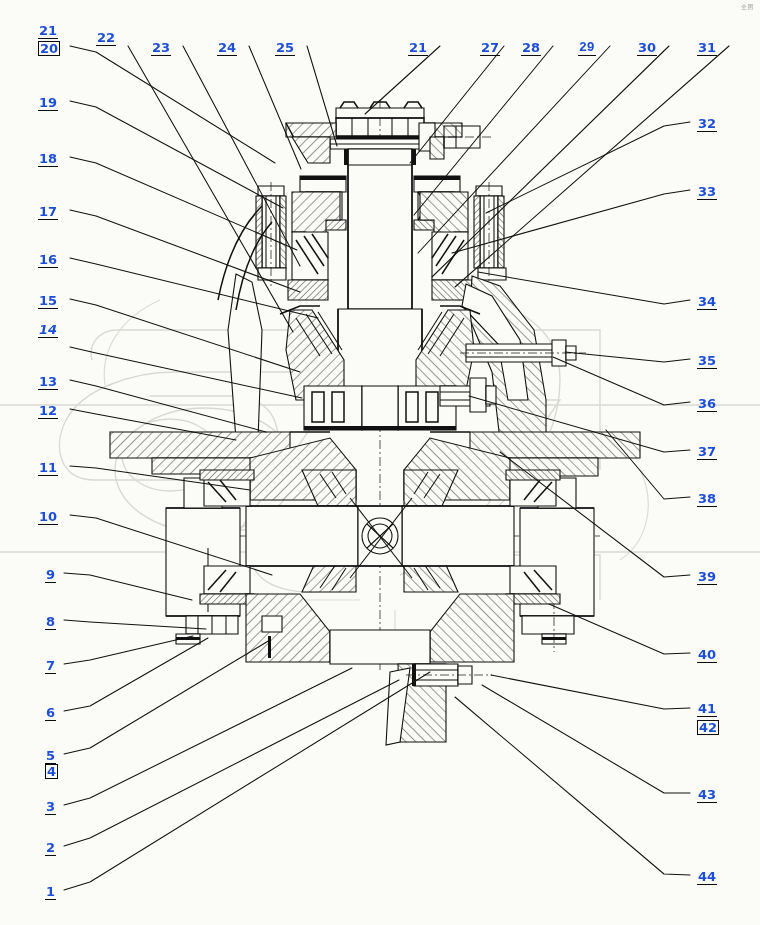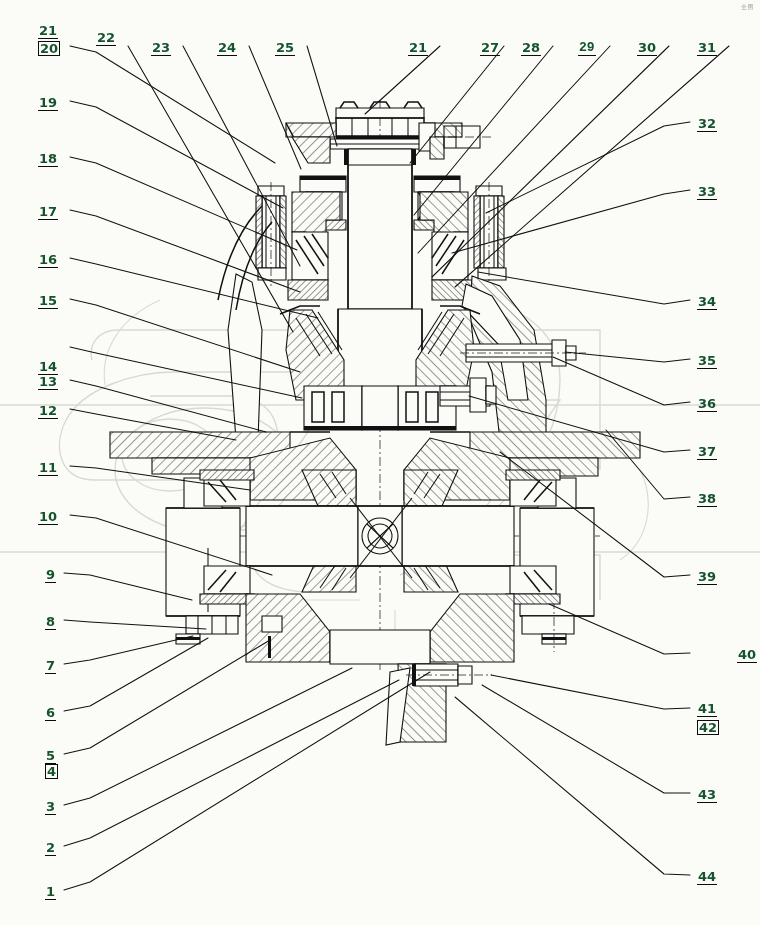--- a/index.html
+++ b/index.html
@@ -16,21 +16,21 @@
   }
   #sheet svg.layer{
     position:absolute;left:0;top:0;width:760px;height:925px;
     overflow:visible;
   }
   .callout{
     position:absolute;
     font-family:"DejaVu Sans", sans-serif;
     font-size:13px;
     font-weight:700;
-    color:#14532d;
+    color:#1d4ed8;
     letter-spacing:0px;
     line-height:13px;
     white-space:nowrap;
     border-bottom:1.6px solid #0b0b0b;
     padding:0 1px 1px 1px;
   }
   .callout.boxed{
     border:1.6px solid #0b0b0b;
     padding:0 1px;
   }
@@ -448,21 +448,21 @@
   </svg>
 
   <div id="callout-host">
       <div class="callout" style="left: 38px; top: 24px;">21</div>
       <div class="callout boxed" style="left: 38px; top: 41px;">20</div>
       <div class="callout" style="left: 38px; top: 96px;">19</div>
       <div class="callout" style="left: 38px; top: 152px;">18</div>
       <div class="callout" style="left: 38px; top: 205px;">17</div>
       <div class="callout" style="left: 38px; top: 253px;">16</div>
       <div class="callout" style="left: 38px; top: 294px;">15</div>
-      <div class="callout" style="left: 38px; top: 360px;">14</div>
+      <div class="callout" style="left: 38px; top: 323px; font-style: italic;">14</div>
       <div class="callout" style="left: 38px; top: 375px;">13</div>
       <div class="callout" style="left: 38px; top: 404px;">12</div>
       <div class="callout" style="left: 38px; top: 461px;">11</div>
       <div class="callout" style="left: 38px; top: 510px;">10</div>
       <div class="callout" style="left: 45px; top: 568px;">9</div>
       <div class="callout" style="left: 45px; top: 615px;">8</div>
       <div class="callout" style="left: 45px; top: 659px;">7</div>
       <div class="callout" style="left: 45px; top: 706px;">6</div>
       <div class="callout" style="left: 45px; top: 749px;">5</div>
       <div class="callout boxed" style="left: 45px; top: 764px;">4</div>
@@ -480,21 +480,21 @@
       <div class="callout" style="left: 637px; top: 41px;">30</div>
       <div class="callout" style="left: 697px; top: 41px;">31</div>
       <div class="callout" style="left: 697px; top: 117px;">32</div>
       <div class="callout" style="left: 697px; top: 185px;">33</div>
       <div class="callout" style="left: 697px; top: 295px;">34</div>
       <div class="callout" style="left: 697px; top: 354px;">35</div>
       <div class="callout" style="left: 697px; top: 397px;">36</div>
       <div class="callout" style="left: 697px; top: 445px;">37</div>
       <div class="callout" style="left: 697px; top: 492px;">38</div>
       <div class="callout" style="left: 697px; top: 570px;">39</div>
-      <div class="callout" style="left: 697px; top: 648px; margin-left: 40px;">40</div>
+      <div class="callout" style="left: 697px; top: 648px;">40</div>
       <div class="callout" style="left: 697px; top: 702px;">41</div>
       <div class="callout boxed" style="left: 697px; top: 720px;">42</div>
       <div class="callout" style="left: 697px; top: 788px;">43</div>
       <div class="callout" style="left: 697px; top: 870px;">44</div>
     </div>
 
   <div class="corner-mark">全图</div>
 
 </div>
 

